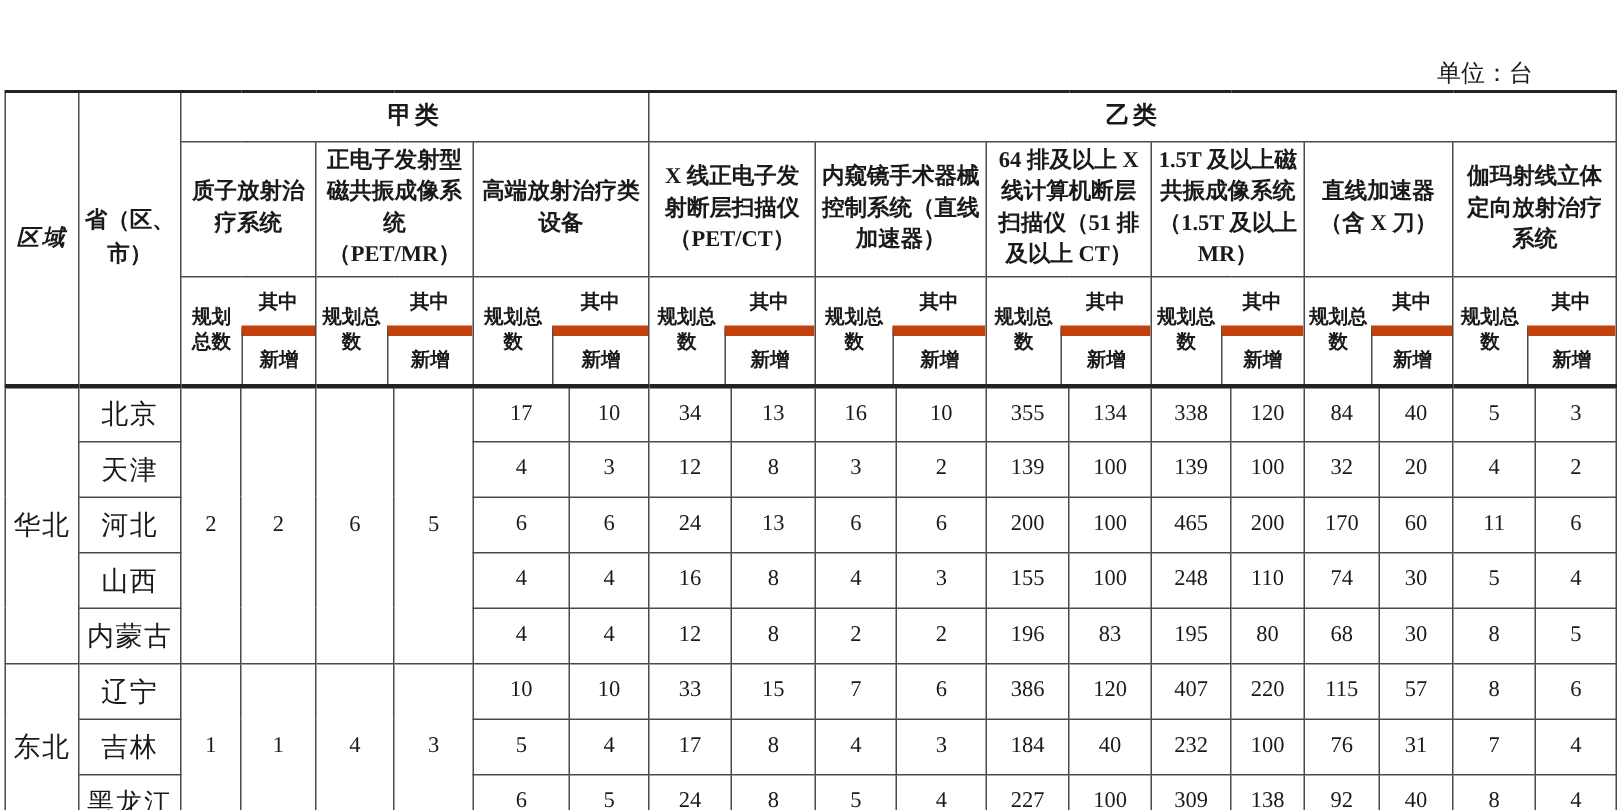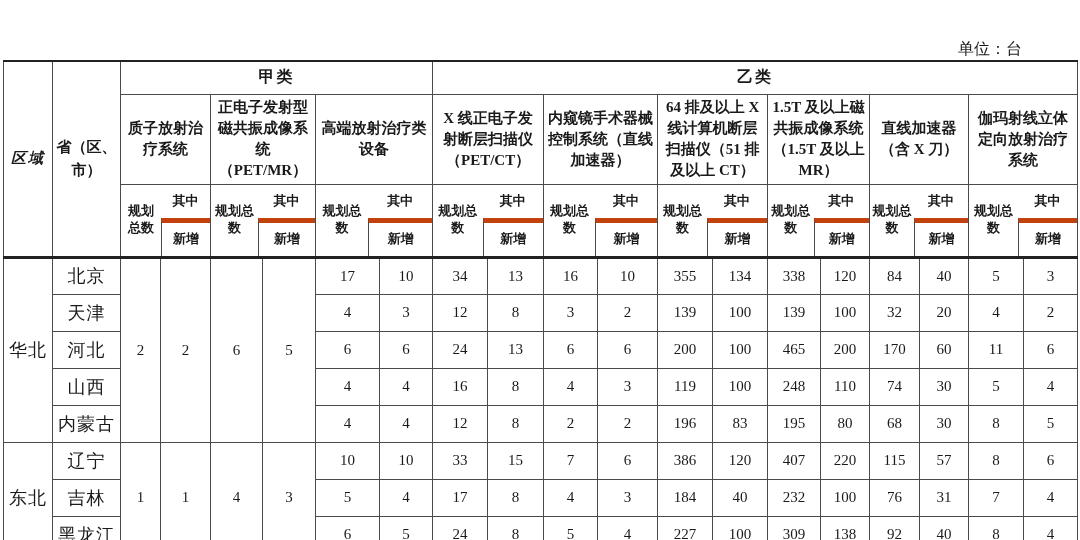--- a/index.html
+++ b/index.html
@@ -20,21 +20,21 @@
   tr.r2{height:90px;}
   tr.r2 th{font-size:15px;line-height:1.4;padding:0 3px;}
   tr.r3{height:57px;}
   th.hb, tr.r3 th{border-bottom:3px solid #222;}
   .pair{display:flex;width:100%;height:71px;font-size:13px;font-weight:bold;}
   .pair-left{width:45%;display:flex;align-items:center;justify-content:center;
              line-height:1.3;padding:0 2px;box-sizing:border-box;}
   .pair-right{width:55%;display:flex;flex-direction:column;}
   .pair-right .ow{flex:1;display:flex;align-items:center;justify-content:center;}
   .pair-right .na{flex:1;display:flex;align-items:center;justify-content:center;
-                  border-top:5px solid #c2410c;border-left:1px solid #4a4a4a;}
+                  border-top:7px solid #c2410c;border-left:1px solid #4a4a4a;}
   tbody tr{height:37px;}
   tbody td{font-size:15px;}
   td.region-cell, td.province-cell{font-size:18px;letter-spacing:1px;}
 </style>
 </head>
 <body>
 
 <div class="page">
   <div class="unit">单位：台</div>
 
@@ -221,21 +221,21 @@
           <td class="value-cell">6</td>
         </tr>
         <tr>
           <td class="province-cell">山西</td>
           <td class="value-cell">4</td>
           <td class="value-cell">4</td>
           <td class="value-cell">16</td>
           <td class="value-cell">8</td>
           <td class="value-cell">4</td>
           <td class="value-cell">3</td>
-          <td class="value-cell">119</td>
+          <td class="value-cell">155</td>
           <td class="value-cell">100</td>
           <td class="value-cell">248</td>
           <td class="value-cell">110</td>
           <td class="value-cell">74</td>
           <td class="value-cell">30</td>
           <td class="value-cell">5</td>
           <td class="value-cell">4</td>
         </tr>
         <tr>
           <td class="province-cell">内蒙古</td>

